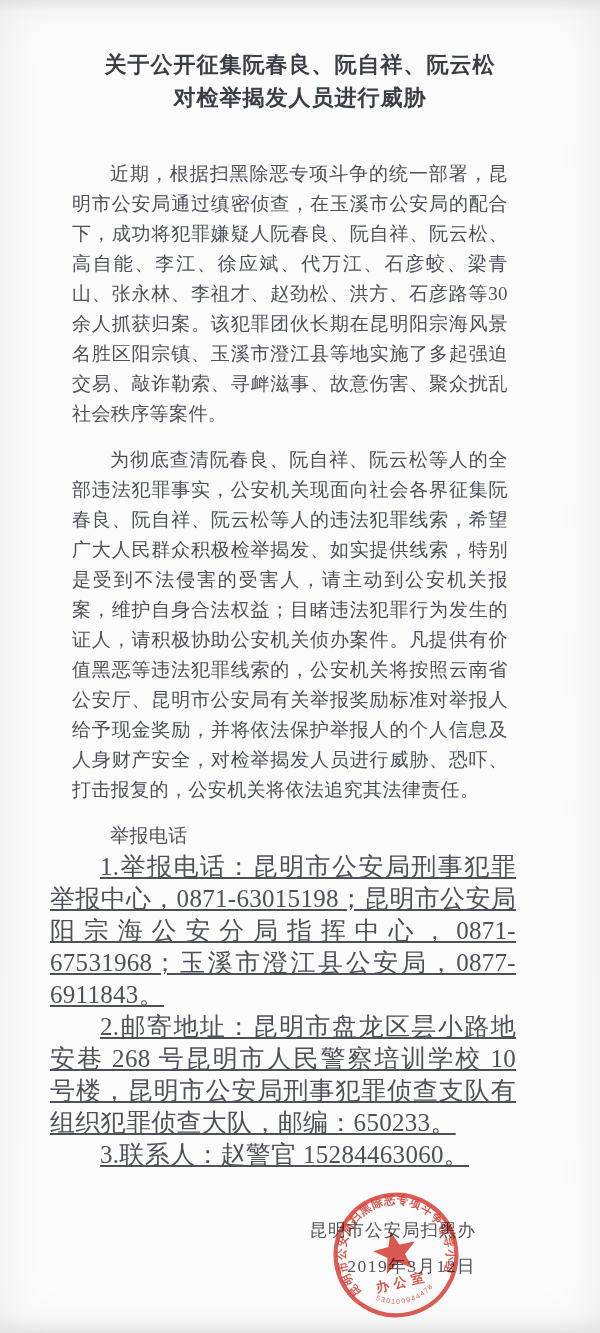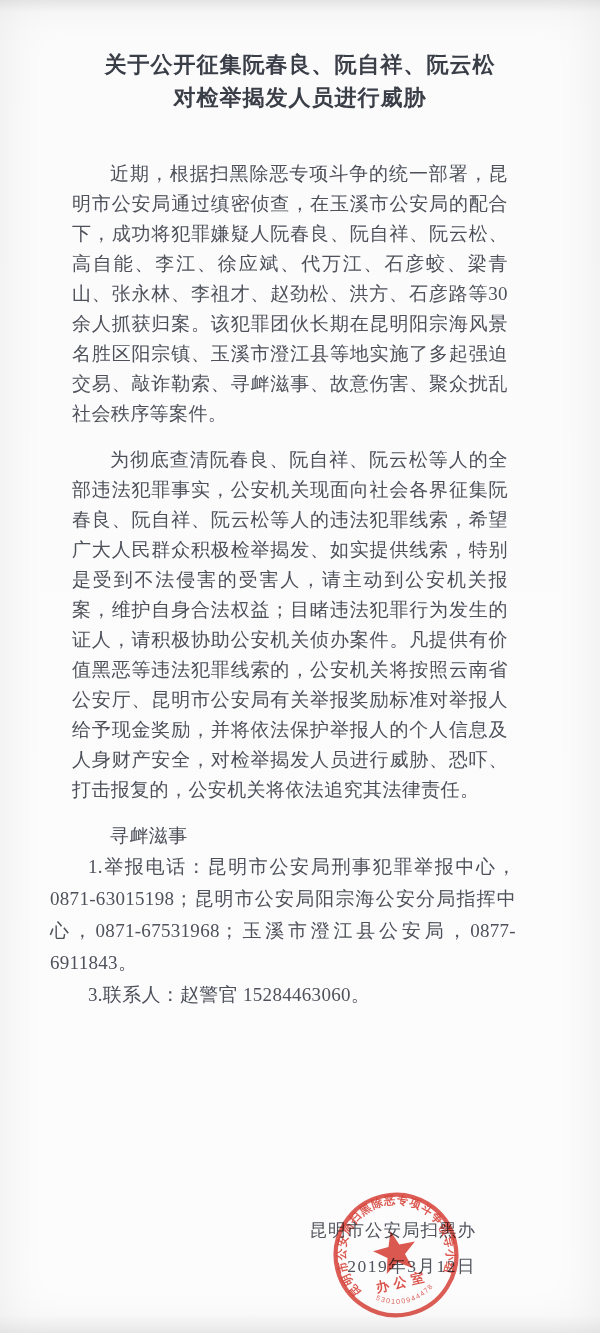--- a/index.html
+++ b/index.html
@@ -47,26 +47,27 @@
   }
   .closing { margin-top: 1px !important; }
   .contact-block {
     position: absolute;
     top: 851px;
     left: 50px;
     width: 466px;
   }
   .contact-block p {
     margin: 0;
-    font-size: 19px;
+    font-size: 25px;
     line-height: 32px;
     letter-spacing: 0.3px;
     text-indent: 2em;
     text-align: justify;
     color: #4e515a;
+    text-decoration: underline;
   }
   .signature-block {
     position: absolute;
     top: 1218px;
     left: 296px;
     width: 180px;
     text-align: right;
     font-size: 17.5px;
     color: #51545c;
     letter-spacing: 1px;
@@ -93,25 +94,26 @@
 <div class="page">
 
   <h1 class="title">
     <span style="display:block">关于公开征集阮春良、阮自祥、阮云松</span>
     <span style="display:block">对检举揭发人员进行威胁</span>
   </h1>
 
   <div class="body-block">
     <p>近期，根据扫黑除恶专项斗争的统一部署，昆明市公安局通过缜密侦查，在玉溪市公安局的配合下，成功将犯罪嫌疑人阮春良、阮自祥、阮云松、高自能、李江、徐应斌、代万江、石彦蛟、梁青山、张永林、李祖才、赵劲松、洪方、石彦路等30余人抓获归案。该犯罪团伙长期在昆明阳宗海风景名胜区阳宗镇、玉溪市澄江县等地实施了多起强迫交易、敲诈勒索、寻衅滋事、故意伤害、聚众扰乱社会秩序等案件。</p>
     <p>为彻底查清阮春良、阮自祥、阮云松等人的全部违法犯罪事实，公安机关现面向社会各界征集阮春良、阮自祥、阮云松等人的违法犯罪线索，希望广大人民群众积极检举揭发、如实提供线索，特别是受到不法侵害的受害人，请主动到公安机关报案，维护自身合法权益；目睹违法犯罪行为发生的证人，请积极协助公安机关侦办案件。凡提供有价值黑恶等违法犯罪线索的，公安机关将按照云南省公安厅、昆明市公安局有关举报奖励标准对举报人给予现金奖励，并将依法保护举报人的个人信息及人身财产安全，对检举揭发人员进行威胁、恐吓、打击报复的，公安机关将依法追究其法律责任。</p>
-    <p class="closing">寻衅滋事</p>
+    <p class="closing">举报电话</p>
   </div>
 
   <div class="contact-block">
     <p>1.举报电话：昆明市公安局刑事犯罪举报中心，0871-63015198；昆明市公安局阳宗海公安分局指挥中心，0871-67531968；玉溪市澄江县公安局，0877-6911843。</p>
+    <p>2.邮寄地址：昆明市盘龙区昙小路地安巷 268 号昆明市人民警察培训学校 10 号楼，昆明市公安局刑事犯罪侦查支队有组织犯罪侦查大队，邮编：650233。</p>
     <p>3.联系人：赵警官 15284463060。</p>
   </div>
 
   <div class="signature-block">
     <div>昆明市公安局扫黑办</div>
     <div class="date">2019年3月12日</div>
   </div>
 
   <div class="seal">
     <svg viewBox="0 0 140 140" xmlns="http://www.w3.org/2000/svg">

